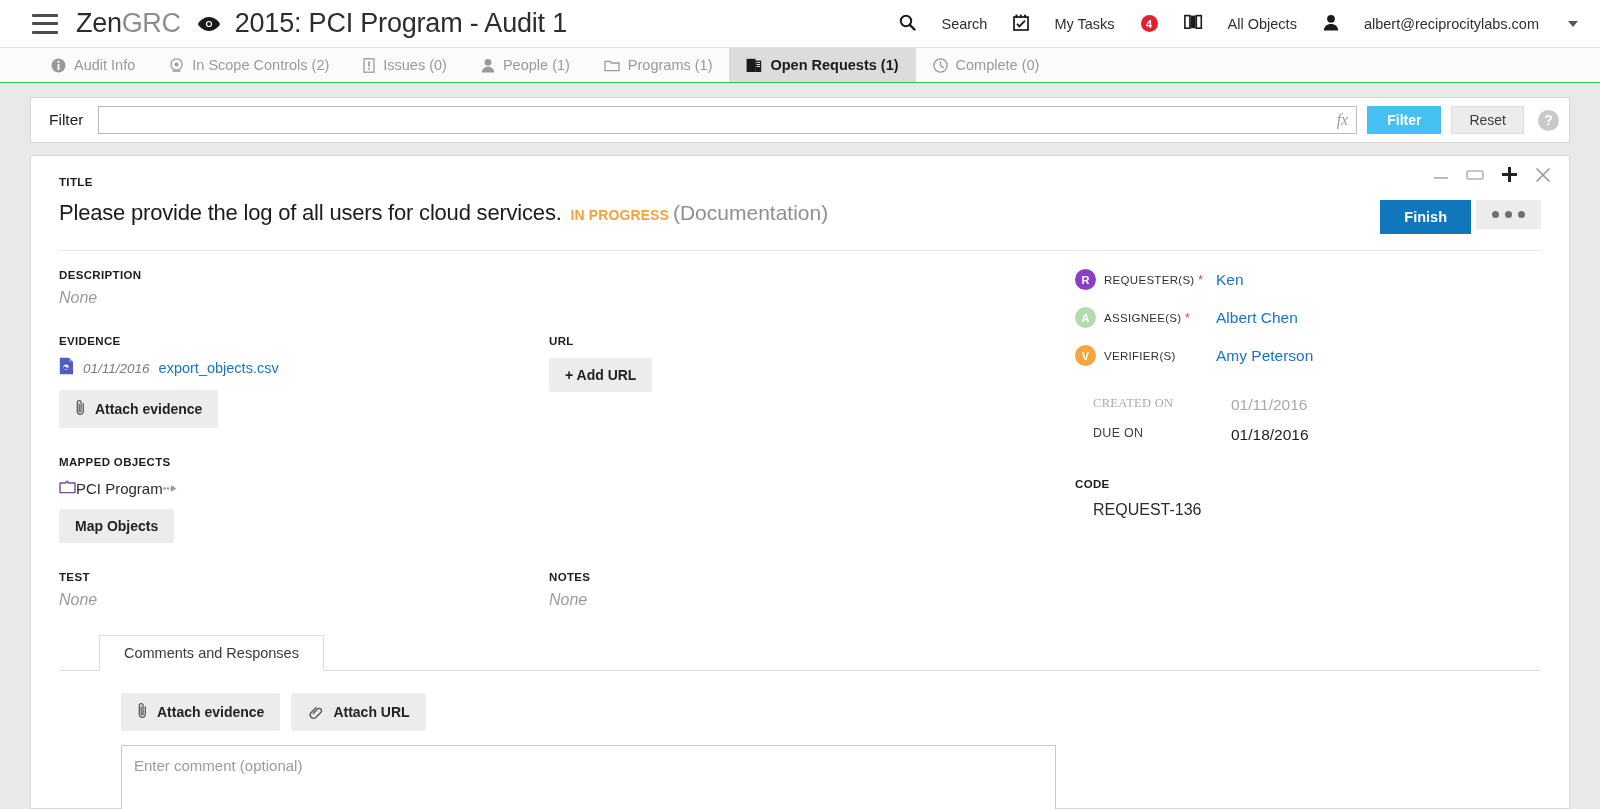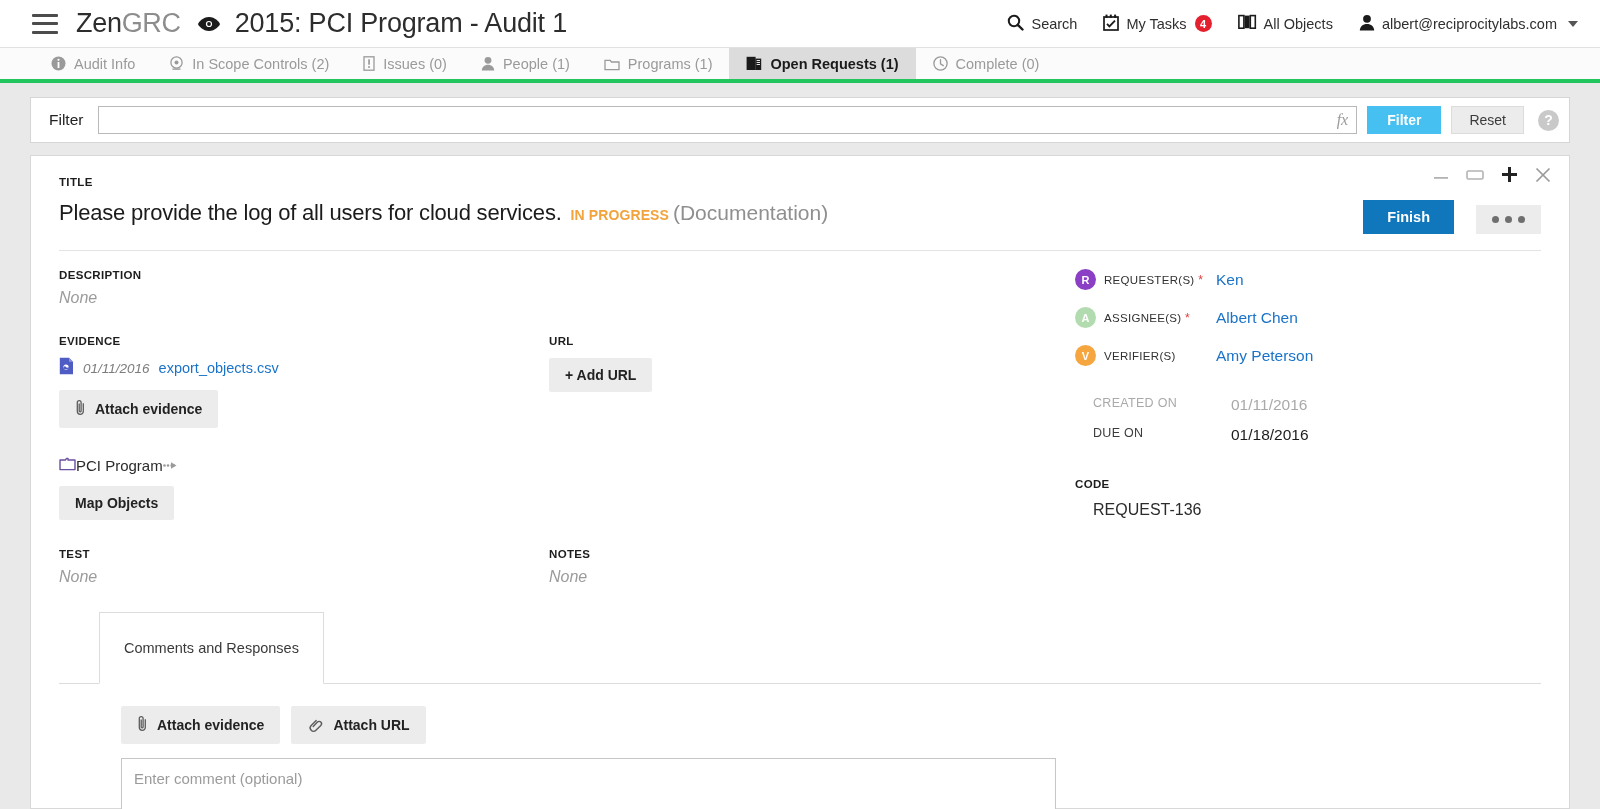--- a/index.html
+++ b/index.html
@@ -20,36 +20,36 @@
   }
   .hamburger { width: 26px; height: 20px; display: flex; flex-direction: column;
     justify-content: space-between; cursor: pointer; margin-right: 18px; }
   .hamburger span { display: block; height: 3px; background: #4c4c4c; border-radius: 1px; }
   .brand { font-size: 27px; letter-spacing: -0.3px; white-space: nowrap; }
   .brand .zen { color: #2d2d2d; }
   .brand .grc { color: #8d8d8d; }
   .eye-icon { margin: 0 14px 0 16px; display: flex; align-items: center; }
   .page-title { font-size: 27px; color: #2d2d2d; letter-spacing: -0.2px; white-space: nowrap; }
   .header-right { margin-left: auto; display: flex; align-items: center; gap: 26px; }
-  .hdr-item { display: flex; align-items: center; gap: 7px; font-size: 14.5px;
+  .hdr-item { display: flex; align-items: center; gap: 25px; font-size: 14.5px;
     color: #2f2f2f; cursor: pointer; white-space: nowrap; }
   .badge-count {
     background: #e5202e; color: #fff; border-radius: 50%;
     width: 17px; height: 17px; font-size: 11px; font-weight: bold;
     display: inline-flex; align-items: center; justify-content: center;
     margin-left: 1px;
   }
   .caret-down { width: 0; height: 0; border-left: 5px solid transparent;
     border-right: 5px solid transparent; border-top: 6px solid #555; margin-left: 4px; }
 
   
   .tab-strip {
     height: 35px; background: #fbfbfb;
     display: flex; align-items: stretch;
-    border-bottom: 4px solid #22c55e;
+    border-bottom: 1px solid #22c55e;
     padding-left: 34px;
   }
   .tab {
     display: flex; align-items: center; gap: 8px;
     padding: 0 17px; font-size: 14.5px; color: #9a9a9a;
     cursor: pointer; white-space: nowrap;
   }
   .tab.active { background: #dcdcdc; color: #1b1b1b; font-weight: bold; }
   .tab .ticon { display: flex; align-items: center; }
 
@@ -101,21 +101,21 @@
   .lbl {
     font-size: 11.5px; font-weight: bold; color: #1d1d1d;
     letter-spacing: 0.35px; text-transform: uppercase;
   }
   .none-val { font-size: 16px; color: #9b9b9b; font-style: italic; margin-top: 8px; }
 
   .title-row { display: flex; align-items: flex-start; }
   .req-title { font-size: 22px; color: #1b1b1b; letter-spacing: -0.2px; }
   .status-chip { font-size: 14px; font-weight: bold; color: #f2a33c; margin-left: 9px; letter-spacing: 0.1px; }
   .type-paren { font-size: 21px; color: #8f8f8f; margin-left: 4px; }
-  .title-actions { margin-left: auto; display: flex; align-items: flex-end; gap: 22px; }
+  .title-actions { margin-left: auto; display: flex; align-items: flex-start; gap: 5px; }
   .btn-finish {
     background: #1077bc; color: #fff; border: none; font-weight: bold;
     font-size: 14.5px; padding: 9px 24px; cursor: pointer;
     font-family: "Liberation Sans", sans-serif;
   }
   .btn-dots {
     background: #ececec; border: none; padding: 11px 16px; cursor: pointer;
     display: flex; align-items: center; gap: 6px;
   }
   .btn-dots i { width: 7px; height: 7px; border-radius: 50%; background: #6f6f6f; display: block; }
@@ -154,33 +154,33 @@
   }
   .person-label {
     font-size: 11.5px; color: #313131; letter-spacing: 0.3px;
     margin-left: 8px; width: 112px; white-space: nowrap;
   }
   .req-star { color: #e23b3b; font-size: 12px; }
   .person-name { font-size: 15.5px; color: #1a73c8; cursor: pointer; }
 
   .date-row { display: flex; margin-top: 12px; padding-left: 18px; }
   .date-key { font-size: 12.5px; width: 138px; letter-spacing: 0.3px; }
-  .date-key.muted { color: #a9a9a9; }
+  .date-key.muted { color: #a9a9a9; font-family: Liberation Serif, serif; }
   .date-key.dark { color: #3c3c3c; }
   .date-val { font-size: 15.5px; }
   .date-val.muted { color: #a9a9a9; }
   .date-val.dark { color: #1d1d1d; }
   .code-val { font-size: 16px; color: #2b2b2b; margin-top: 11px; padding-left: 18px; }
 
   
   .comments-area { margin-top: 26px; }
   .ctab-strip { display: flex; align-items: flex-end; border-bottom: 1px solid #dcdcdc; }
   .ctab {
     border: 1px solid #dcdcdc; border-bottom: 1px solid #fff;
-    background: #fff; padding: 27px 24px; font-size: 14.5px;
+    background: #fff; padding: 9px 24px; font-size: 14.5px;
     color: #3a3a3a; margin-left: 40px; margin-bottom: -1px; cursor: pointer;
   }
   .cbtn-row { display: flex; gap: 11px; margin: 22px 0 0 62px; }
   .comment-box-wrap { margin: 14px 0 0 62px; position: relative; width: 935px; }
   .comment-box {
     width: 100%; height: 110px; border: 1px solid #c6c6c6;
     font-family: "Liberation Sans", sans-serif; font-size: 15px;
     padding: 11px 12px; color: #2b2b2b; resize: none; outline: none;
   }
   .comment-box::placeholder { color: #9b9b9b; }
@@ -417,20 +417,21 @@
             <span>Attach evidence</span>
           </button>
         </div>
         <div class="cell-b">
           <div class="lbl">URL</div>
           <button class="gbtn" style="margin-top:11px;">+ Add URL</button>
         </div>
       </div>
 
       <div class="section-gap">
+        <div class="lbl">MAPPED OBJECTS</div>
         <div class="mapped-row">
           <span>
             <svg width="17" height="15" viewBox="0 0 17 15">
                   <path d="M1 4h5.4l1.2-1.6H9V4h7v9.6H1z" fill="none" stroke="#6b4fa0" stroke-width="1.4" stroke-linejoin="round"></path>
                 </svg>
           </span>
           <span class="mapped-name">PCI Program</span>
           <span>
             <svg width="18" height="11" viewBox="0 0 18 11">
                   <circle cx="1.5" cy="5.5" r="1.3" fill="#9b9b9b"></circle>

